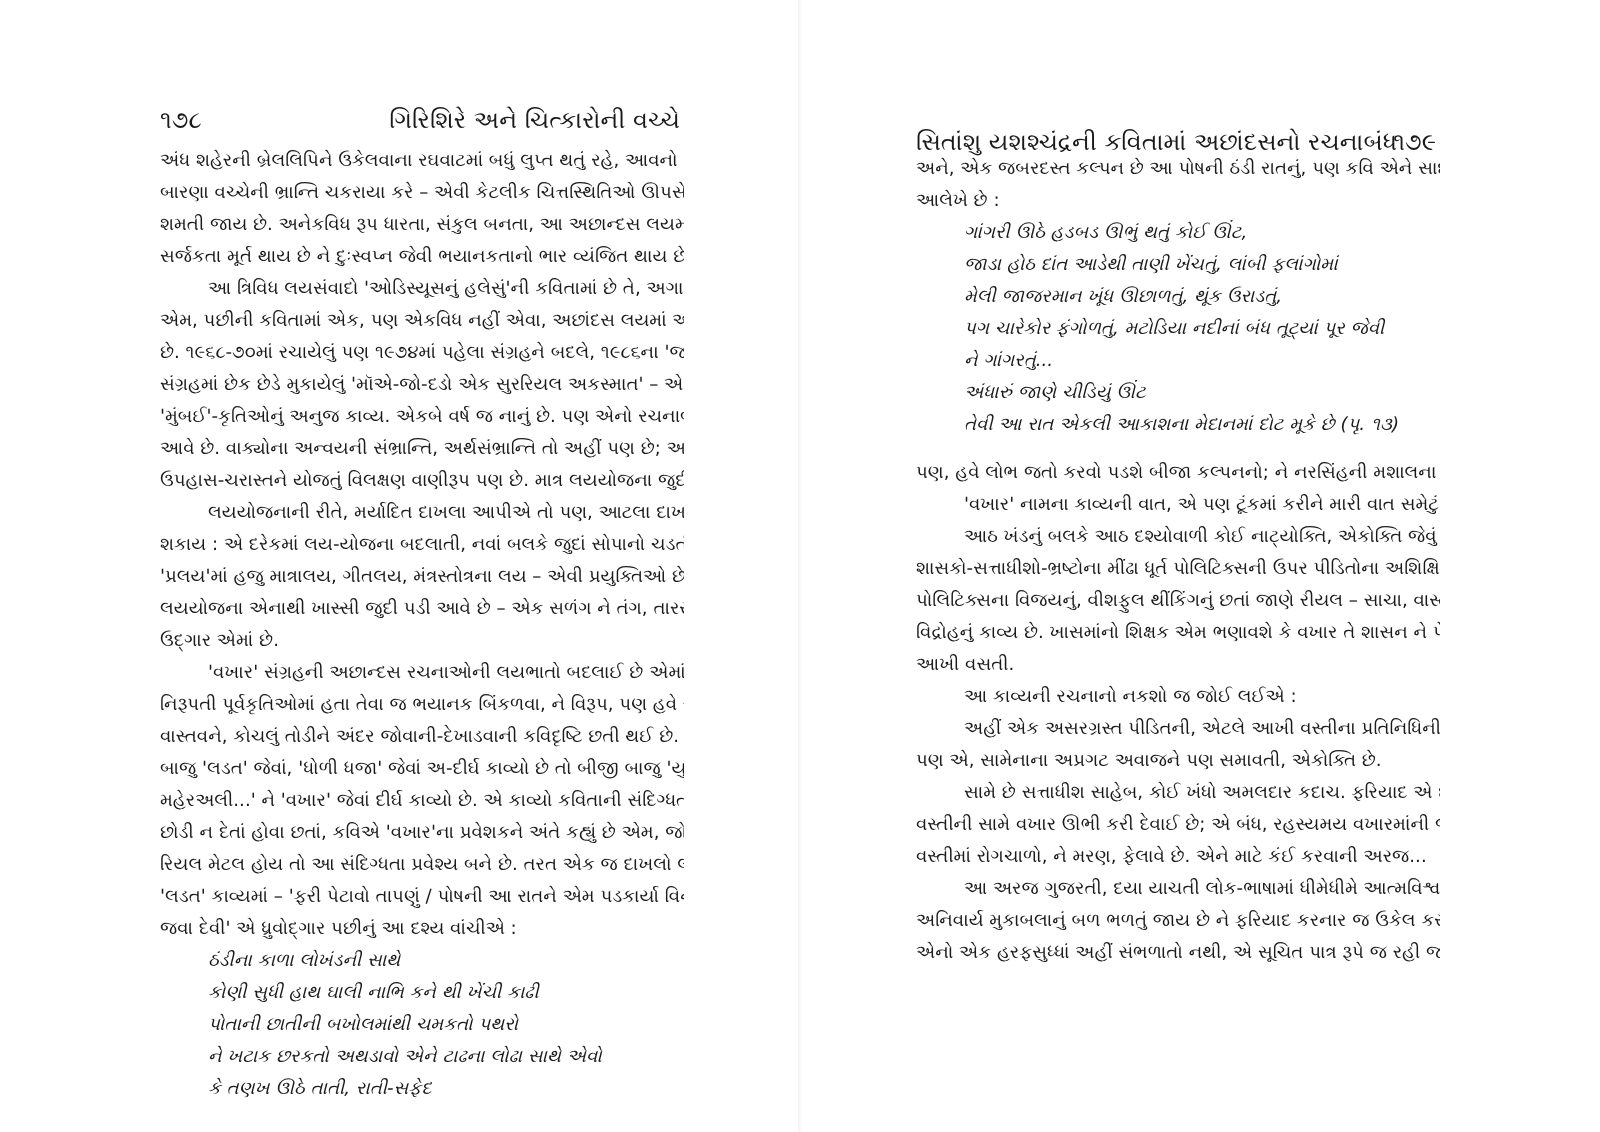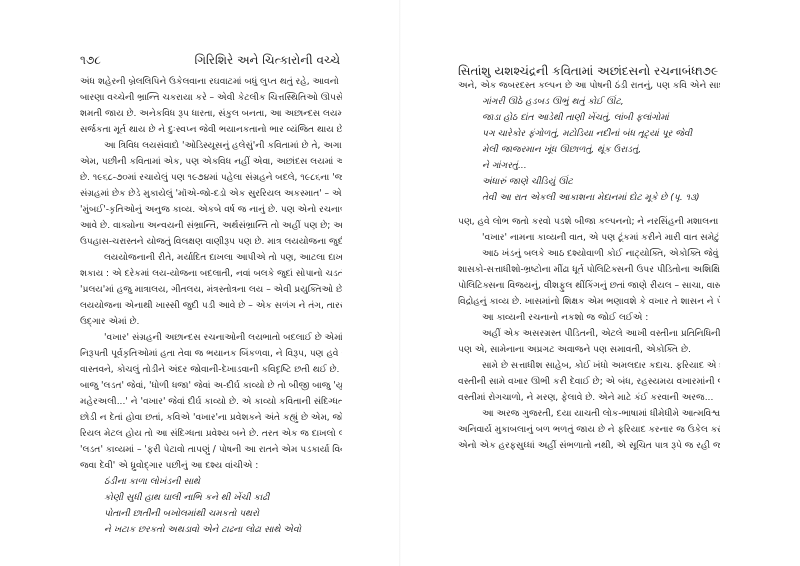--- a/index.html
+++ b/index.html
@@ -68,45 +68,48 @@
     <span class="line">બાજુ 'લડત' જેવાં, 'ધોળી ધજા' જેવાં અ-દીર્ઘ કાવ્યો છે તો બીજી બાજુ 'યુસુફ</span>
     <span class="line">મહેરઅલી...' ને 'વખાર' જેવાં દીર્ઘ કાવ્યો છે. એ કાવ્યો કવિતાની સંદિગ્ધતાને સાવ</span>
     <span class="line">છોડી ન દેતાં હોવા છતાં, કવિએ 'વખાર'ના પ્રવેશકને અંતે કહ્યું છે એમ, જો વાચકમાં</span>
     <span class="line">રિયલ મેટલ હોય તો આ સંદિગ્ધતા પ્રવેશ્ય બને છે. તરત એક જ દાખલો લઈએ :</span>
     <span class="line">'લડત' કાવ્યમાં – 'ફરી પેટાવો તાપણું / પોષની આ રાતને એમ પડકાર્યા વિના નથી</span>
     <span class="line last">જવા દેવી' એ ધ્રુવોદ્ગાર પછીનું આ દશ્ય વાંચીએ :</span>
     <span class="verse">ઠંડીના કાળા લોખંડની સાથે</span>
     <span class="verse">કોણી સુધી હાથ ઘાલી નાભિ કને થી ખેંચી કાઢી</span>
     <span class="verse">પોતાની છાતીની બખોલમાંથી ચમકતો પથરો</span>
     <span class="verse">ને ખટાક છરકતો અથડાવો એને ટાઢના લોઢા સાથે એવો</span>
+    <span class="verse">કે તણખ ઊઠે તાતી, રાતી-સફેદ</span>
   </div>
 </div>
 
 <div class="gutter"></div>
 
 <div class="page page-right">
   <div class="running-head rh-title">સિતાંશુ યશશ્ચંદ્રની કવિતામાં અછાંદસનો રચનાબંધ</div>
   <div class="running-head folio">૧૭૯</div>
 
   <div class="body-text">
     <span class="line">અને, એક જબરદસ્ત કલ્પન છે આ પોષની ઠંડી રાતનું, પણ કવિ એને સાદશ્ય તરીકે</span>
+    <span class="line last">આલેખે છે :</span>
     <span class="verse">ગાંગરી ઊઠે હડબડ ઊભું થતું કોઈ ઊંટ,</span>
     <span class="verse">જાડા હોઠ દાંત આડેથી તાણી ખેંચતું, લાંબી ફલાંગોમાં</span>
+    <span class="verse">મેલી જાજરમાન ખૂંધ ઊછાળતું, થૂંક ઉરાડતું,</span>
     <span class="verse">પગ ચારેકોર ફંગોળતું, મટોડિયા નદીનાં બંધ તૂટ્યાં પૂર જેવી</span>
-    <span class="verse">મેલી જાજરમાન ખૂંધ ઊછાળતું, થૂંક ઉરાડતું,</span>
     <span class="verse">ને ગાંગરતું...</span>
     <span class="verse">અંધારું જાણે ચીડિયું ઊંટ</span>
     <span class="verse">તેવી આ રાત એકલી આકાશના મેદાનમાં દોટ મૂકે છે (પૃ. ૧૩)</span>
     <span class="blank"></span>
     <span class="line">પણ, હવે લોભ જતો કરવો પડશે બીજા કલ્પનનો; ને નરસિંહની મશાલના પ્રતીકને</span>
     <span class="line indent last">'વખાર' નામના કાવ્યની વાત, એ પણ ટૂંકમાં કરીને મારી વાત સમેટું :</span>
     <span class="line indent">આઠ ખંડનું બલકે આઠ દશ્યોવાળી કોઈ નાટ્યોક્તિ, એકોક્તિ જેવું આ કાવ્ય</span>
     <span class="line">શાસકો-સત્તાધીશો-ભ્રષ્ટોના મીંઢા ધૂર્ત પોલિટિક્સની ઉપર પીડિતોના અશિક્ષિતપટુ</span>
     <span class="line">પોલિટિક્સના વિજયનું, વીશફુલ થીંકિંગનું છતાં જાણે રીયલ – સાચા, વાસ્તવિક –</span>
     <span class="line">વિદ્રોહનું કાવ્ય છે. ખાસમાંનો શિક્ષક એમ ભણાવશે કે વખાર તે શાસન ને પેલો પીડિત તે</span>
+    <span class="line last">આખી વસતી.</span>
     <span class="line indent last">આ કાવ્યની રચનાનો નકશો જ જોઈ લઈએ :</span>
     <span class="line indent">અહીં એક અસરગ્રસ્ત પીડિતની, એટલે આખી વસ્તીના પ્રતિનિધિની ઉક્તિ છે</span>
     <span class="line last">પણ એ, સામેનાના અપ્રગટ અવાજને પણ સમાવતી, એકોક્તિ છે.</span>
     <span class="line indent">સામે છે સત્તાધીશ સાહેબ, કોઈ ખંધો અમલદાર કદાચ. ફરિયાદ એ છે કે :</span>
     <span class="line">વસ્તીની સામે વખાર ઊભી કરી દેવાઈ છે; એ બંધ, રહસ્યમય વખારમાંની જીવાત</span>
     <span class="line last">વસ્તીમાં રોગચાળો, ને મરણ, ફેલાવે છે. એને માટે કંઈ કરવાની અરજ...</span>
     <span class="line indent">આ અરજ ગુજરતી, દયા યાચતી લોક-ભાષામાં ધીમેધીમે આત્મવિશ્વાસનું –</span>
     <span class="line">અનિવાર્ય મુકાબલાનું બળ ભળતું જાય છે ને ફરિયાદ કરનાર જ ઉકેલ કરી નાખે છે! પણ</span>
     <span class="line">એનો એક હરફસુધ્ધાં અહીં સંભળાતો નથી, એ સૂચિત પાત્ર રૂપે જ રહી જાય છે – એ</span>
   </div>

